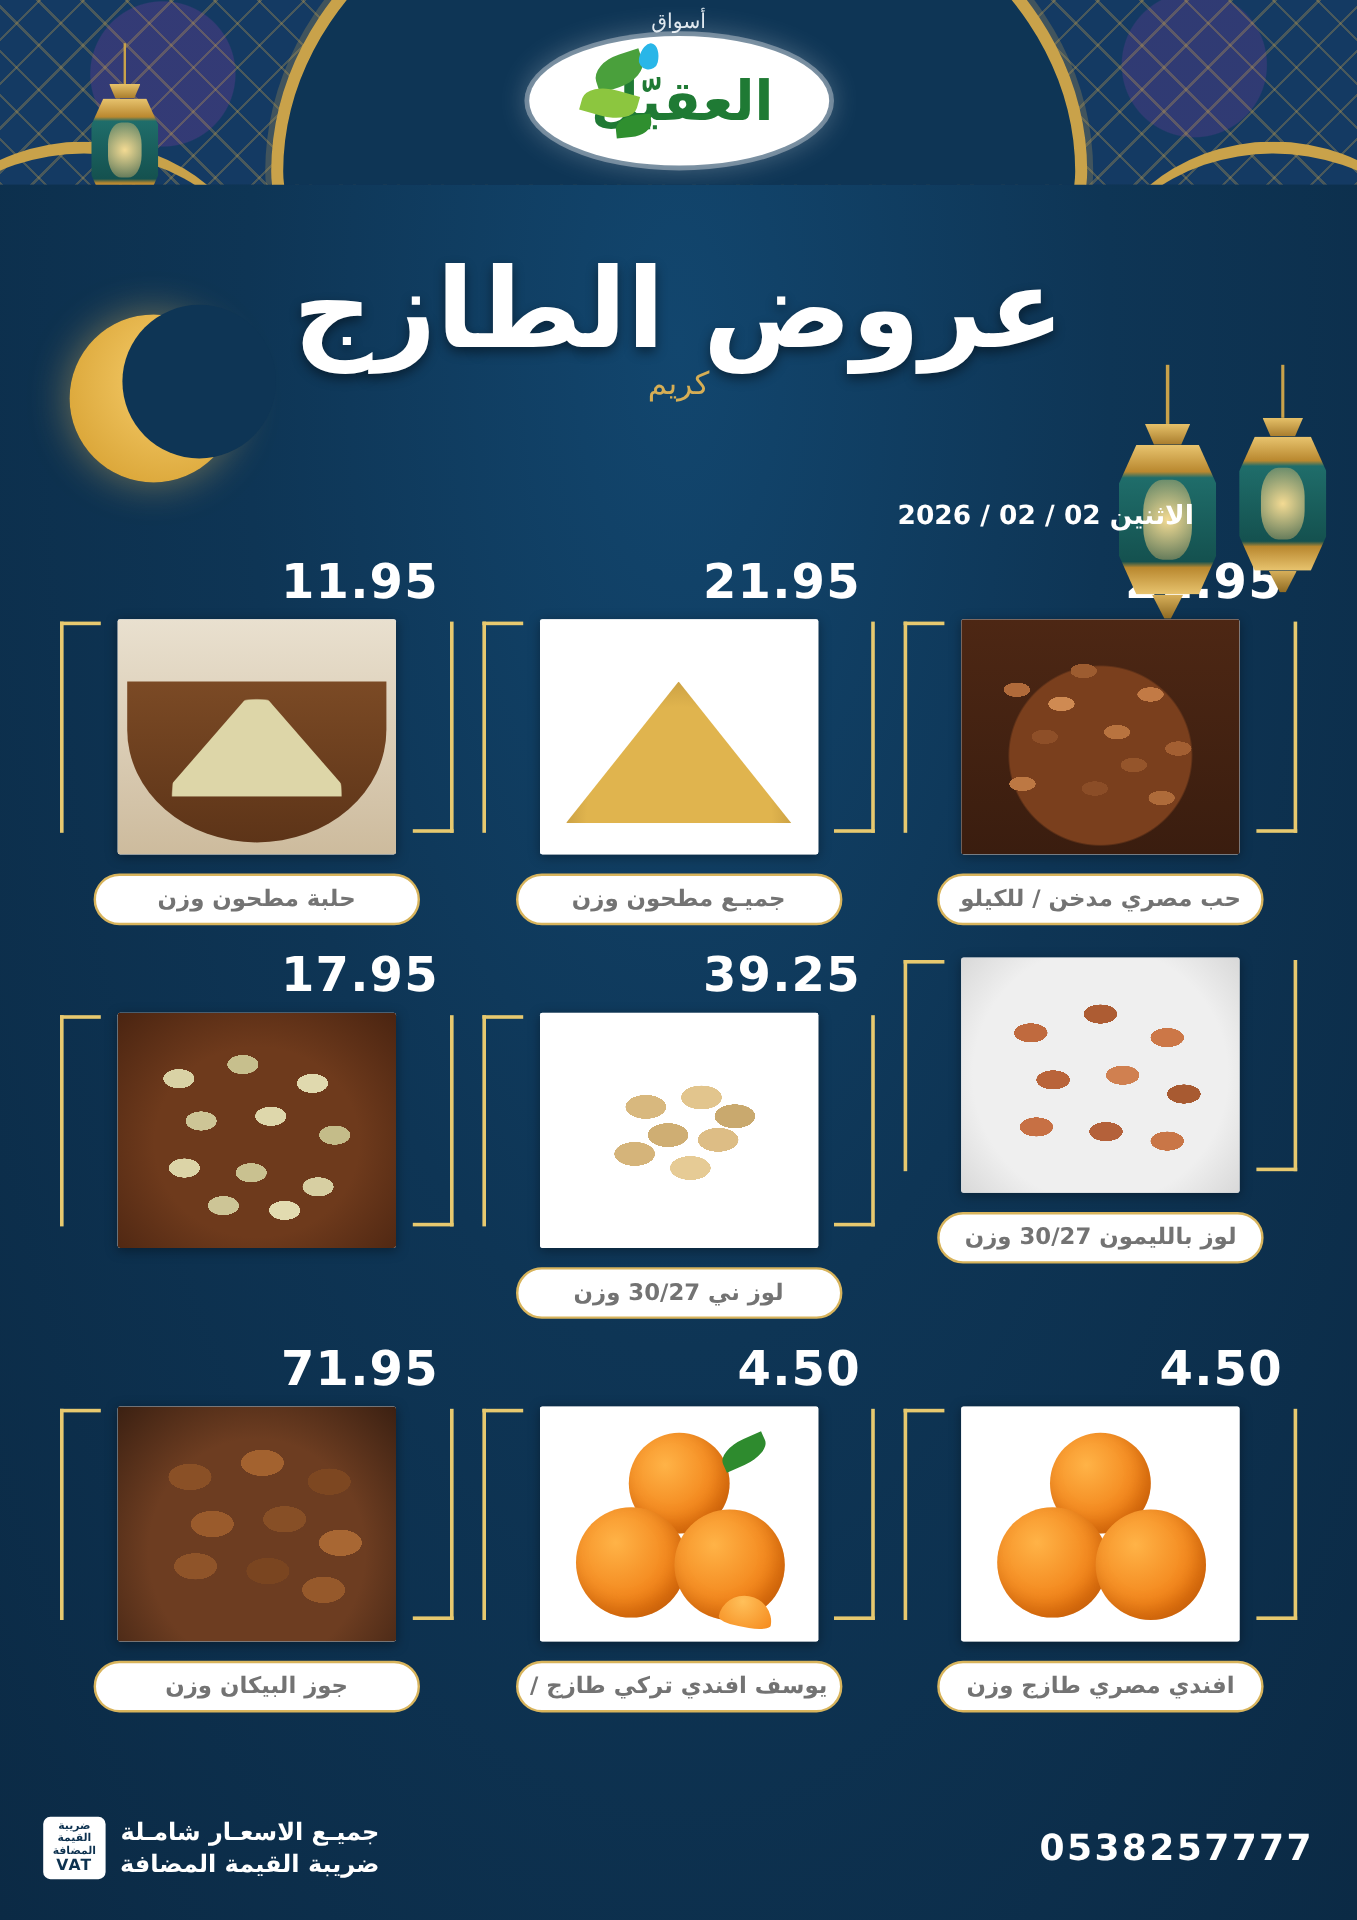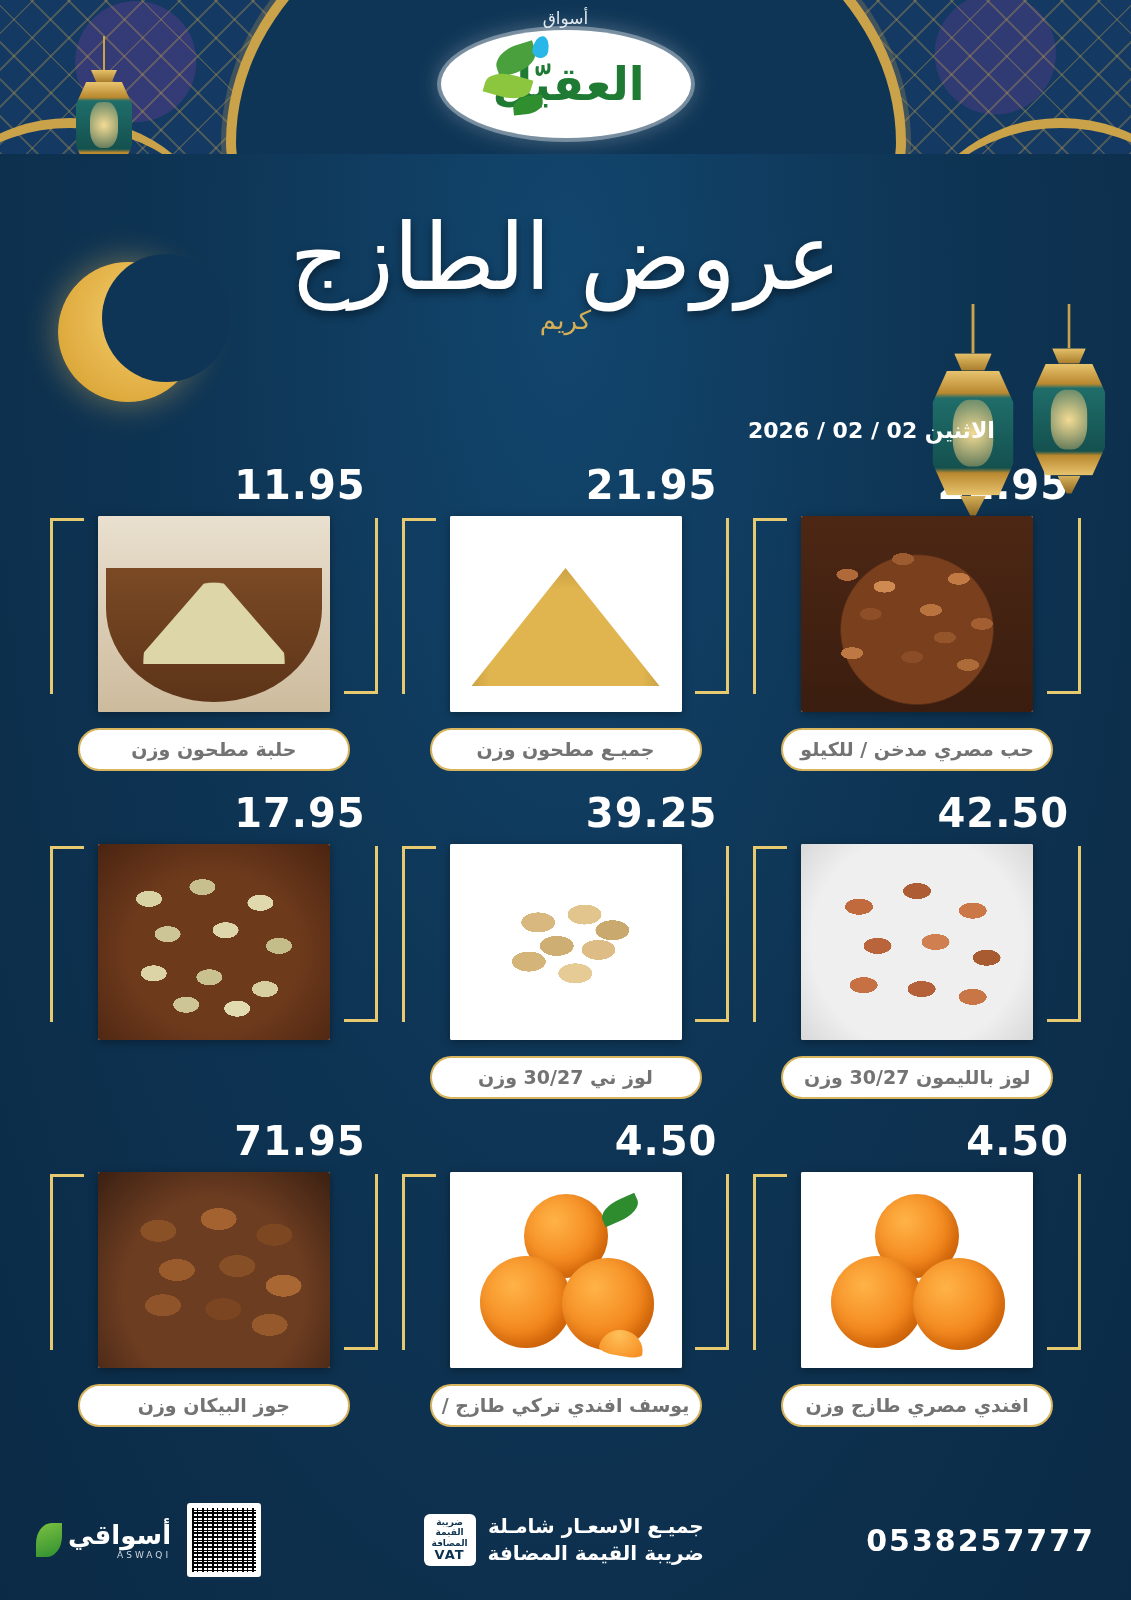--- a/index.html
+++ b/index.html
@@ -123,21 +123,21 @@
   .title-zone {
     position: relative;
     height: 290px;
     text-align: center;
   }
   .main-title {
     position: relative; z-index: 4;
     padding-top: 50px;
     color: #ffffff;
     font-size: 92px;
-    font-weight: normal;
+    font-weight: bold;
     letter-spacing: 0px;
     text-shadow: 0 4px 10px rgba(0,0,0,.45);
   }
   .moon {
     position: absolute; left: 58px; top: 108px; z-index: 3;
     width: 140px; height: 140px;
     border-radius: 50%;
     background: radial-gradient(circle at 60% 40%, #f7cf6e, #d39b2a);
     box-shadow: 0 0 34px rgba(243,196,96,.45);
   }
@@ -484,21 +484,20 @@
         <span class="corner-l"></span>
           <span class="corner-r"></span>
         <div class="photo">
           <div class="img-bowl-wood"></div>
         </div>
       </div>
       <div class="label">حلبة مطحون وزن</div>
     </div>
 
     <div class="card">
-      <div class="price">42.50</div>
       <div class="photo-wrap">
         <span class="corner-l"></span>
           <span class="corner-r"></span>
         <div class="photo">
           <div class="img-almond-plate">
               <div class="seeds"></div>
             </div>
         </div>
       </div>
       <div class="label">لوز بالليمون 30/27 وزن</div>
@@ -590,27 +589,15 @@
       <div class="vat-text">
         <div>جميـع الاسعـار شامـلة</div>
         <div>ضريبة القيمة المضافة</div>
       </div>
       <div class="vat-badge">
         <span>ضريبة القيمة المضافة</span>
         <span class="vat-en">VAT</span>
       </div>
     </div>
 
-    <div class="footer-left">
-      <div class="qr">
-        <div class="qr-inner"></div>
-      </div>
-      <div class="aswaq-logo">
-        <div>
-          <div class="aswaq-name">أسواقي</div>
-          <div class="aswaq-sub">ASWAQI</div>
-        </div>
-        <div class="aswaq-leaf"></div>
-      </div>
-    </div>
   </div>
 
 </div>
 
 </body></html>

